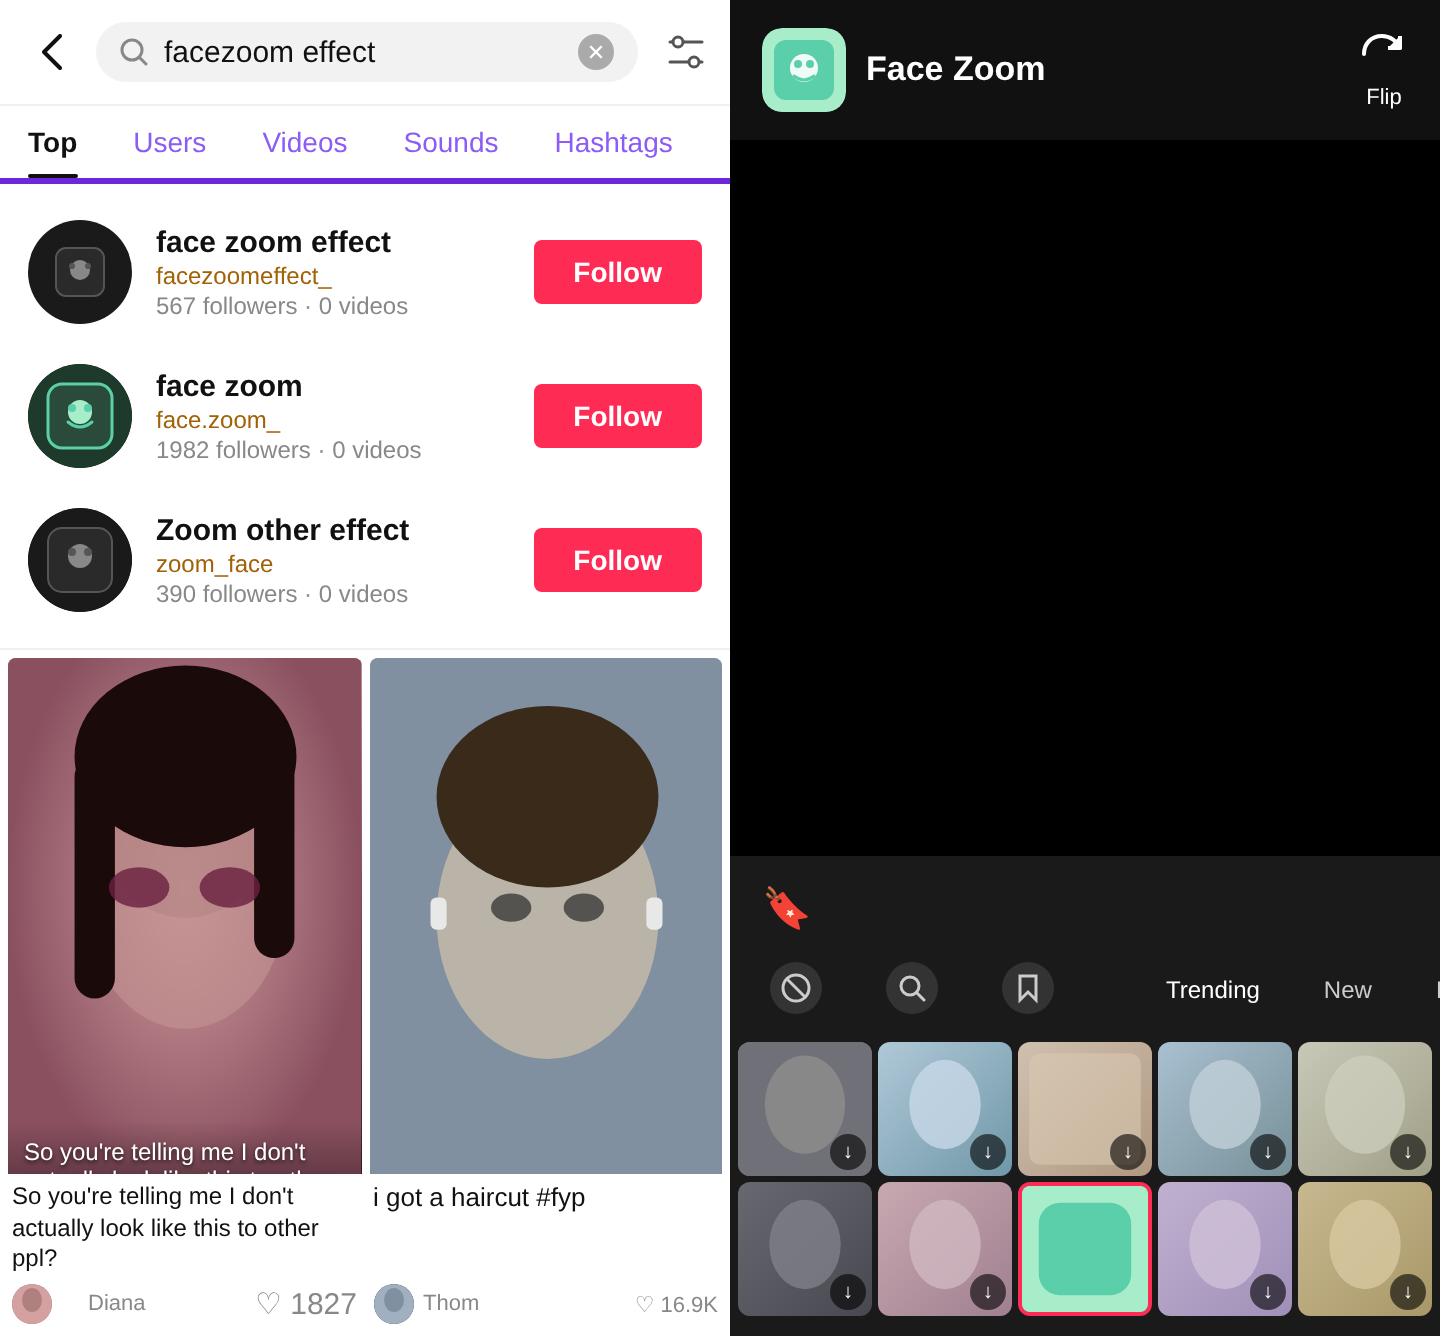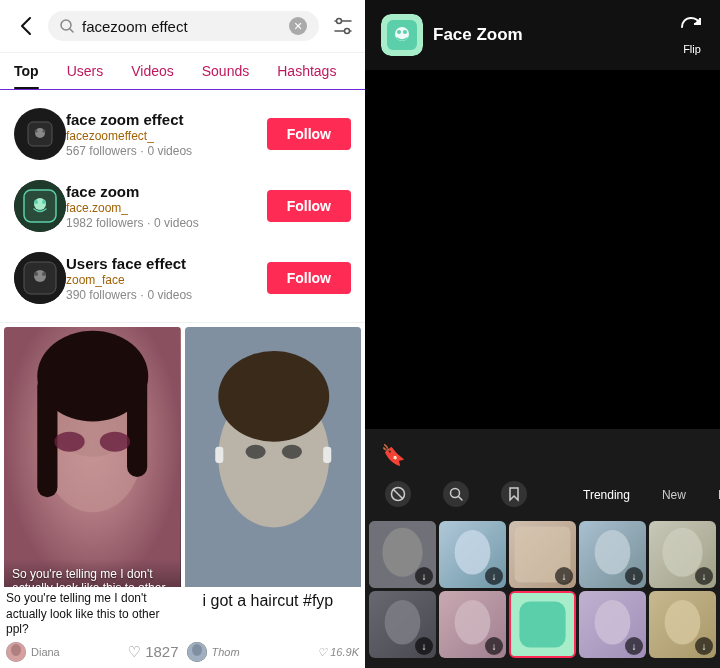--- a/index.html
+++ b/index.html
@@ -73,28 +73,28 @@
       display: flex;
       align-items: center;
       justify-content: center;
       cursor: pointer;
       flex-shrink: 0;
     }
 
     
     .tabs {
       display: flex;
-      border-bottom: 1px solid #6d28d9;
+      border-bottom: 3px solid #6d28d9;
       overflow-x: auto;
     }
     .tabs::-webkit-scrollbar { display: none; }
     .tab {
       padding: 10px 14px;
       font-size: 14px;
-      color: #be185d;
+      color: #8b5cf6;
       cursor: pointer;
       white-space: nowrap;
       position: relative;
     }
     .tab.active {
       color: #111;
       font-weight: 600;
     }
     .tab.active::after {
       content: '';
@@ -109,20 +109,21 @@
 
     
     .user-list {
       padding: 8px 0;
       border-bottom: 1px solid #f0f0f0;
     }
     .user-item {
       display: flex;
       align-items: center;
       padding: 10px 14px;
+      gap: 12px;
     }
     .avatar {
       width: 52px;
       height: 52px;
       border-radius: 50%;
       background: #222;
       flex-shrink: 0;
       overflow: hidden;
       display: flex;
       align-items: center;
@@ -440,21 +441,21 @@
       <div class="avatar avatar-face-zoom">
         <svg width="52" height="52" viewBox="0 0 52 52">
           <circle cx="26" cy="26" r="26" fill="#1a1a1a"></circle>
           <rect x="10" y="10" width="32" height="32" rx="7" fill="#2a2a2a" stroke="#555" stroke-width="1"></rect>
           <circle cx="26" cy="24" r="6" fill="#888"></circle>
           <circle cx="22" cy="22" r="2" fill="#555"></circle>
           <circle cx="30" cy="22" r="2" fill="#555"></circle>
         </svg>
       </div>
       <div class="user-info">
-        <div class="user-name">Users face effect</div>
+        <div class="user-name">Zoom other effect</div>
         <div class="user-handle">zoom_face</div>
         <div class="user-stats">
           <span>390 followers</span> · <span>0 videos</span>
         </div>
       </div>
       <button class="follow-btn">Follow</button>
     </div>
   </div>
 
   <div class="video-grid">
@@ -510,35 +511,35 @@
 
       </div>
     </div>
   </div>
 
   <div style="display:flex; gap:4px; padding:4px 4px 2px;">
     <div style="flex:1; padding:0 2px;">
       <div style="font-size:12px; color:#111; line-height:1.3;">So you're telling me I don't actually look like this to other ppl?</div>
     </div>
     <div style="flex:1; padding:0 2px;">
-      <div style="font-size:16px; color:#111; line-height:1.3;margin-left:16px;">i got a haircut #fyp</div>
+      <div style="font-size:13px; color:#111; line-height:1.3;">i got a haircut #fyp</div>
     </div>
   </div>
   <div style="display:flex; gap:4px; padding:2px 4px 6px;">
-    <div style="flex:1; display:flex; align-items:center; gap:5px; padding:0 2px;">
+    <div style="flex:1; display:flex; align-items:center; gap:18px; padding:0 2px;">
       <div style="width:20px;height:20px;border-radius:50%;background:#888;overflow:hidden;flex-shrink:0;">
         <svg width="20" height="20" viewBox="0 0 20 20">
             <circle cx="10" cy="10" r="10" fill="#d4a0a0"></circle>
             <ellipse cx="10" cy="8" rx="5" ry="6" fill="#b08080"></ellipse>
           </svg>
       </div>
       <span style="font-size:11px;color:#888;">Diana</span>
       <span style="font-size:15px;color:#888;margin-left:auto;">♡ <span>1827</span></span>
     </div>
-    <div style="flex:1; display:flex; align-items:center; gap:5px; padding:0 2px;font-style:italic;">
+    <div style="flex:1; display:flex; align-items:center; gap:5px; padding:0 2px;">
       <div style="width:20px;height:20px;border-radius:50%;background:#555;overflow:hidden;flex-shrink:0;">
         <svg width="20" height="20" viewBox="0 0 20 20">
             <circle cx="10" cy="10" r="10" fill="#a0b0c0"></circle>
             <ellipse cx="10" cy="8" rx="5" ry="6" fill="#8090a0"></ellipse>
           </svg>
       </div>
       <span style="font-size:11px;color:#888;">Thom</span>
       <span style="font-size:11px;color:#888;margin-left:auto;">♡ <span>16.9K</span></span>
     </div>
   </div>

